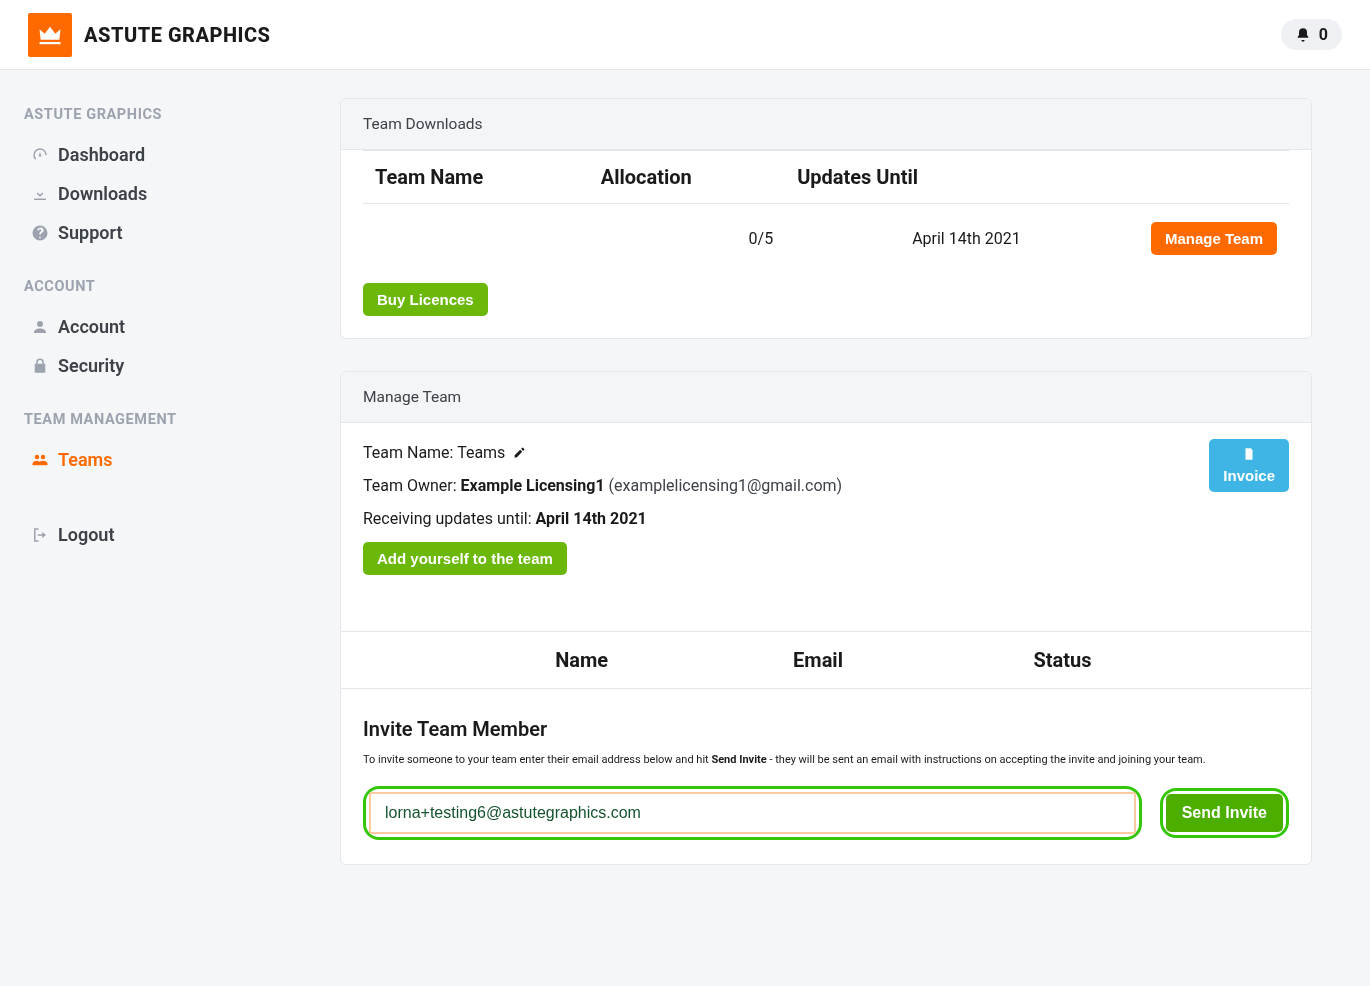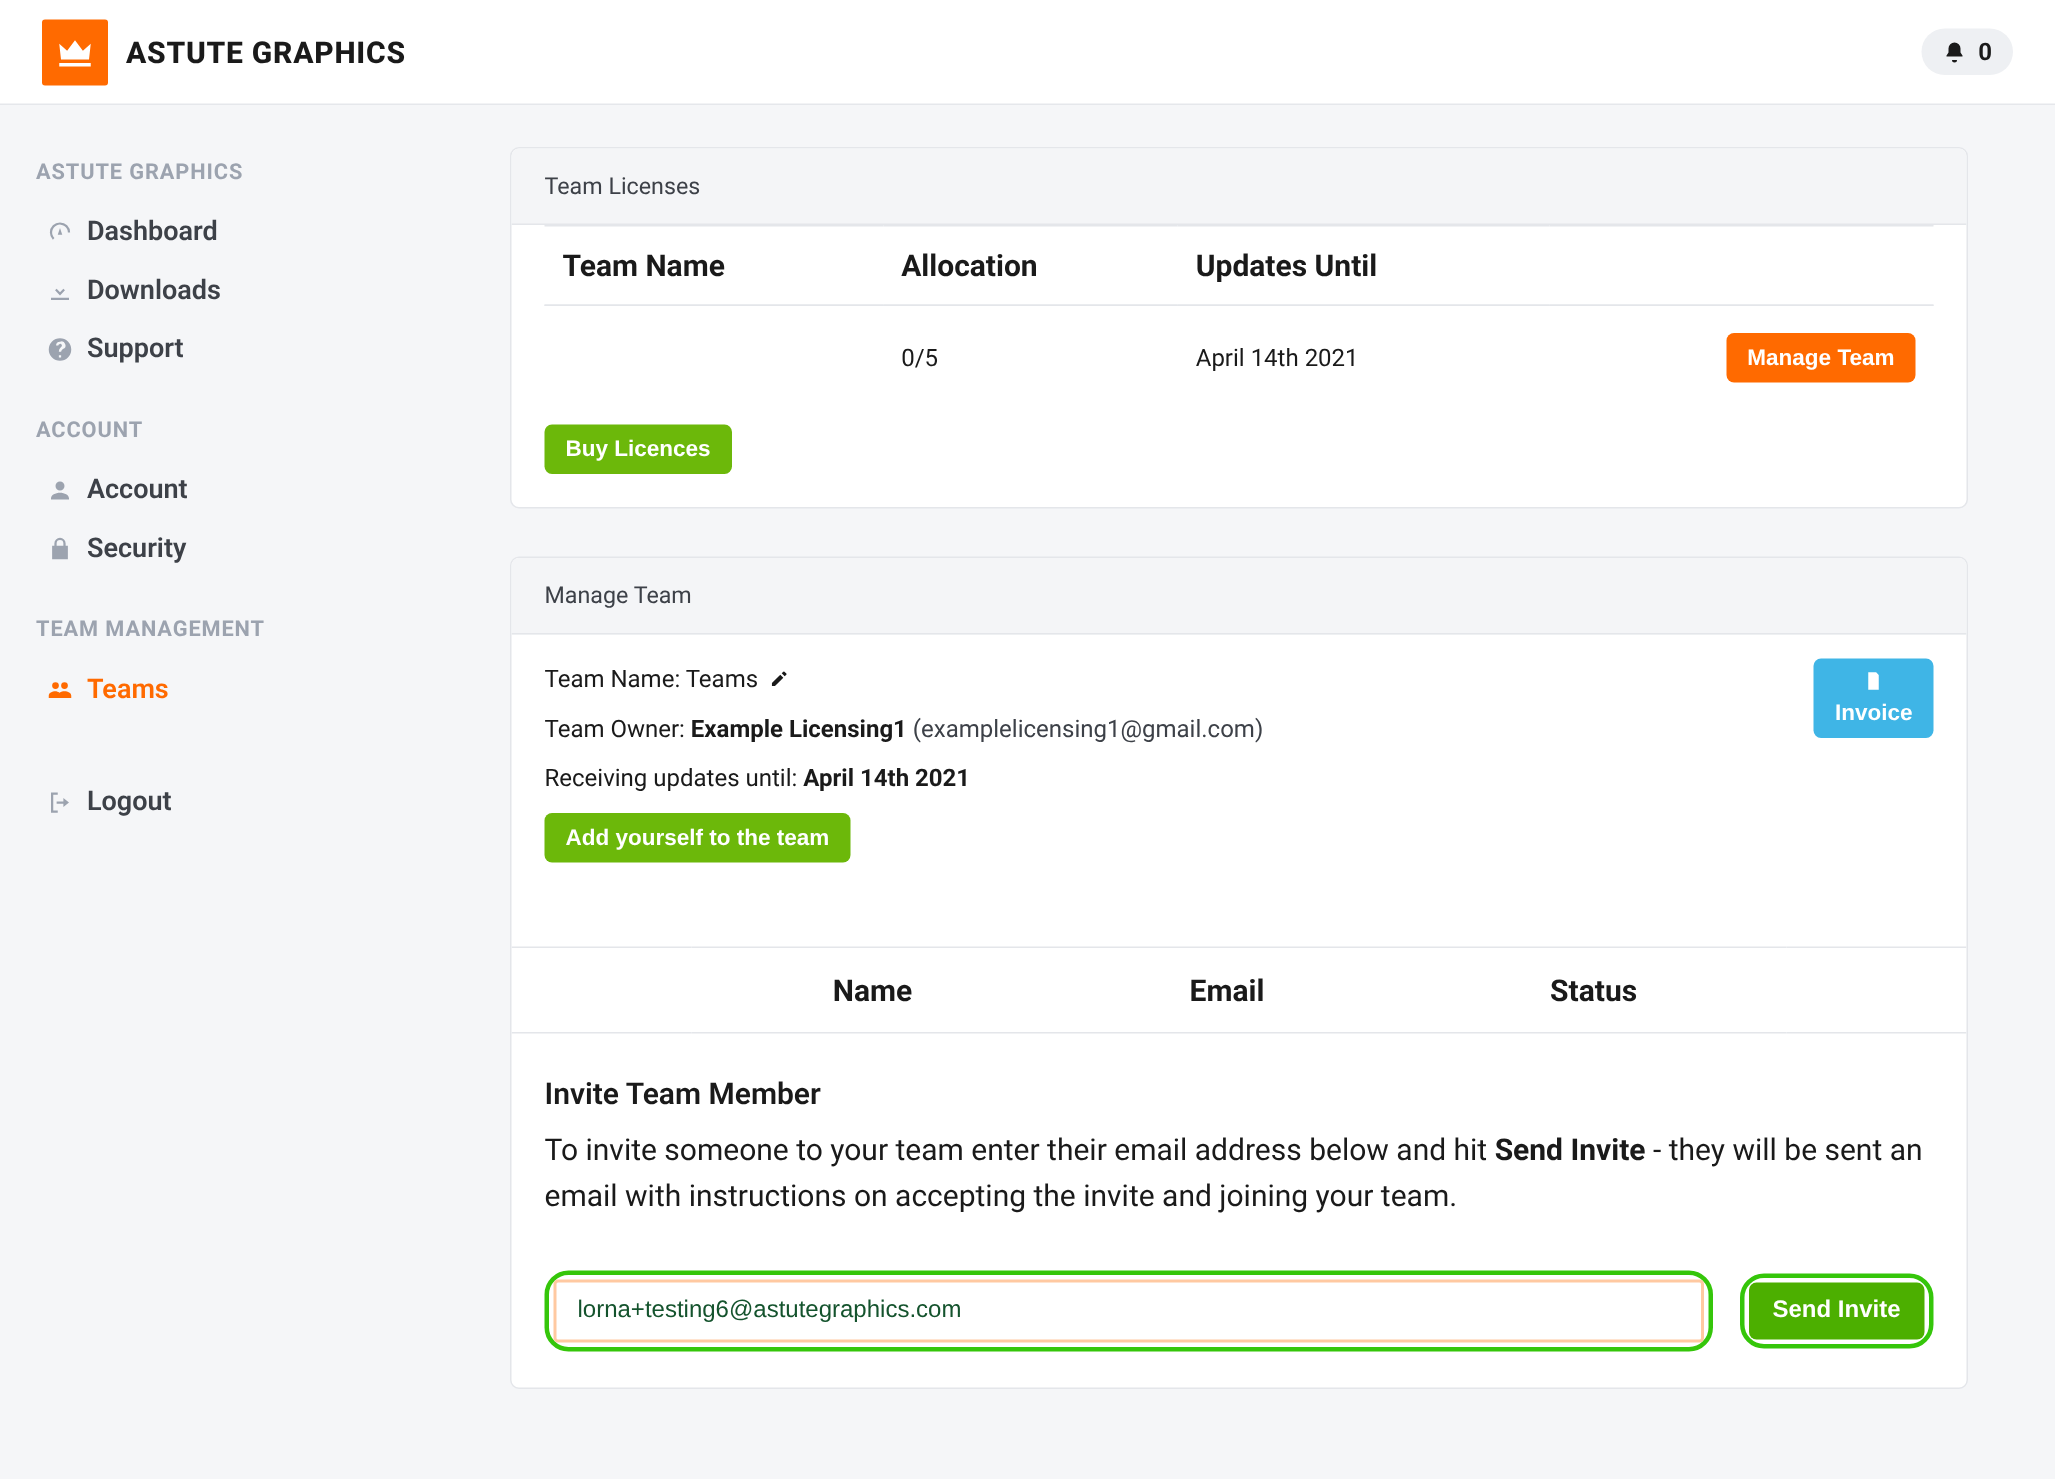--- a/index.html
+++ b/index.html
@@ -56,21 +56,21 @@
 }
 
 .table-wrap { padding: 0 22px; }
 table { width: 100%; border-collapse: collapse; }
 th {
   text-align: left; font-weight: 700; font-size: 20px; color: #1a1a1a;
   border-top: 1px solid #e4e6ea; border-bottom: 1px solid #e4e6ea;
   padding: 14px 12px;
 }
 td {
-  padding: 18px 12px; font-size: 16px; color: #1a1a1a; vertical-align: middle;
+  padding: 18px 12px; font-size: 16px; color: #1a1a1a; vertical-align: middle; text-align: right;
 }
 td.right { text-align: right; }
 
 .btn {
   display: inline-flex; align-items: center; gap: 6px;
   border: none; border-radius: 5px; padding: 8px 14px;
   font-size: 15px; font-weight: 600; cursor: pointer; color: #fff;
 }
 .btn-orange { background: #ff6a00; }
 .btn-green  { background: #6cb80a; }
@@ -86,21 +86,21 @@
 .pencil svg { width: 13px; height: 13px; fill: #1a1a1a; margin-left: 4px; cursor: pointer; vertical-align: -1px; }
 .invoice-wrap { float: right; margin-top: -4px; }
 
 .members-table { margin-top: 36px; text-align: center; }
 .members-table th { text-align: center; padding: 16px 12px; }
 .members-header-row { border-top: 1px solid #e4e6ea; border-bottom: 1px solid #e4e6ea; }
 .members-header-row th:first-child { width: 120px; }
 
 .invite-section { margin-top: 28px; padding: 0 22px 24px; }
 .invite-title { font-size: 20px; font-weight: 600; margin-bottom: 10px; color: #1a1a1a; }
-.invite-desc { font-size: 20px; color: #1a1a1a; line-height: 1.55; margin-bottom: 34px; }
+.invite-desc { font-size: 11px; color: #1a1a1a; line-height: 1.55; margin-bottom: 18px; }
 .invite-desc b { font-weight: 700; }
 
 .invite-row { display: flex; align-items: center; gap: 18px; }
 .input-highlight {
   position: relative; flex: 1;
   border: 3px solid #35c60a; border-radius: 16px; padding: 3px;
 }
 .email-input {
   width: 100%; border: 2px solid #ffc9a1; outline: none;
   font-size: 16px; padding: 10px 14px; border-radius: 3px;
@@ -206,21 +206,21 @@
             <path d="M10 3H4v18h6v-2H6V5h4zM20 12l-5-4v3h-6v2h6v3z"></path>
           </svg>
         </span>
       <span>Logout</span>
     </div>
   </aside>
 
   <main class="main">
 
     <section class="card">
-      <div class="card-header">Team Licenses</div>
+      <div class="card-header">Team Downloads</div>
       <div class="table-wrap">
         <table>
           <thead>
             <tr>
               <th>Team Name</th>
               <th>Allocation</th>
               <th>Updates Until</th>
               <th></th>
             </tr>
           </thead>

